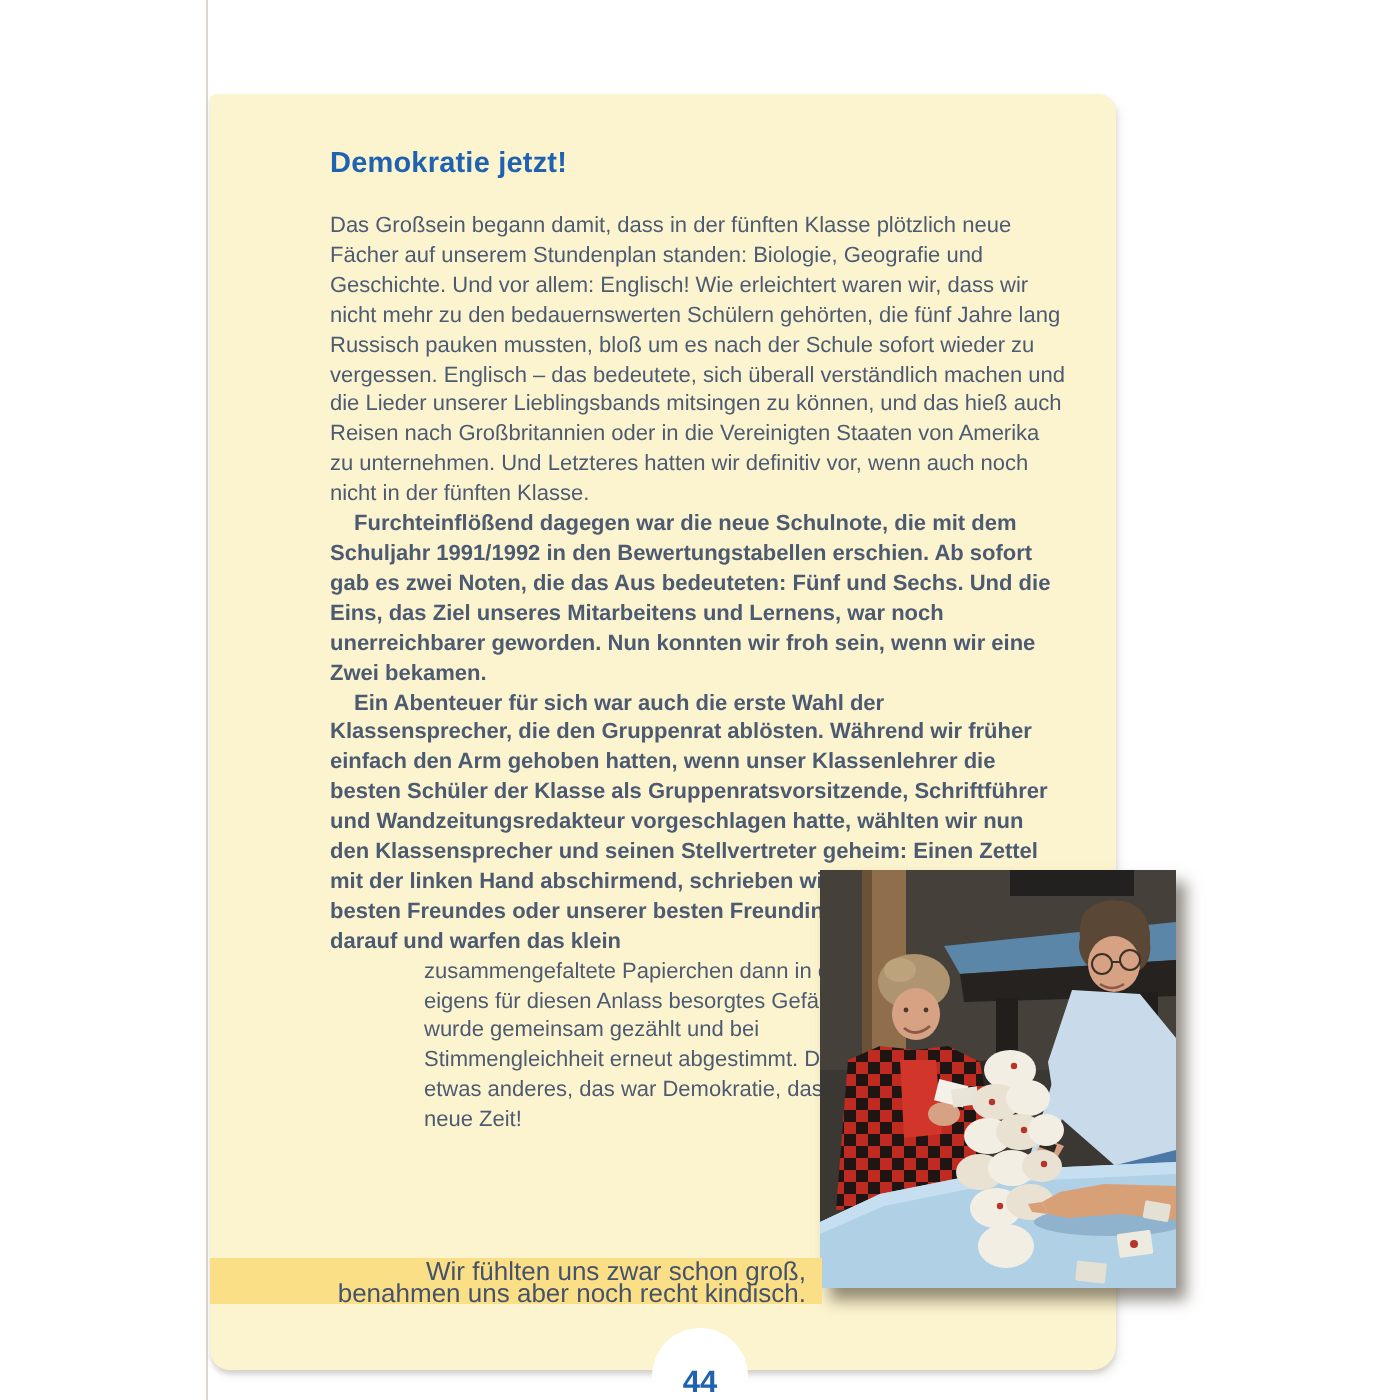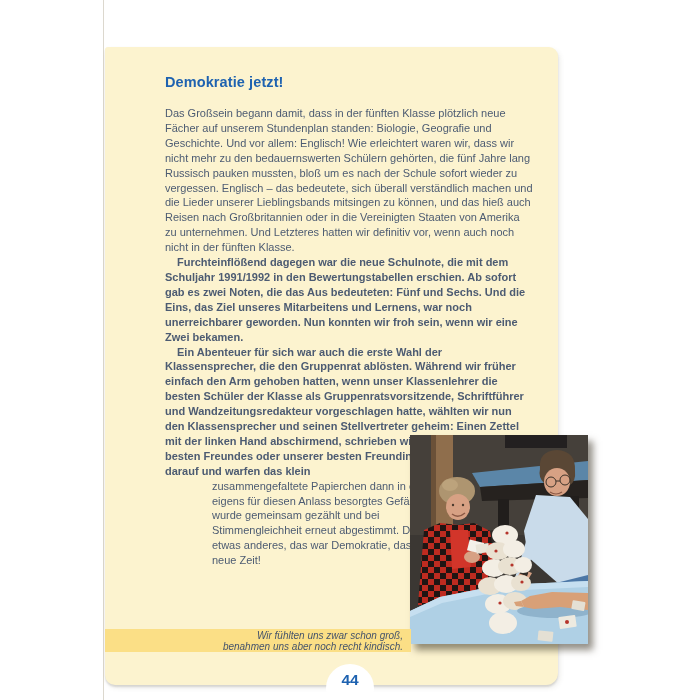--- a/index.html
+++ b/index.html
@@ -39,31 +39,30 @@
     box-shadow:5px 6px 7px rgba(60,52,38,0.55);
     background:#3B3733;
   }
   .photo-fig svg{display:block;width:178px;height:209px;}
   .caption-band{
     position:absolute;left:0;top:582px;width:306px;height:23px;
     background:#FBDF86;
   }
   .caption-text{
     margin:0;padding:2px 8px 0 0;
-    font-size:10px;line-height:10.5px;color:#44536B;
+    font-size:13px;line-height:10.5px;color:#44536B;
     text-align:right;
-    font-style:italic;
   }
   .page-number-circle{
     position:absolute;left:221px;top:617px;width:48px;height:48px;
     background:#ffffff;border-radius:50%;
     text-align:center;
   }
   .page-number-circle span{
-    display:inline-block;margin-top:7px;
+    display:inline-block;margin-top:19px;
     font-size:15.5px;font-weight:bold;color:#1E62B0;
   }
 </style>
 </head>
 <body>
 
 <div class="frame">
   <div class="spine-line"></div>
 
   <div class="page">

